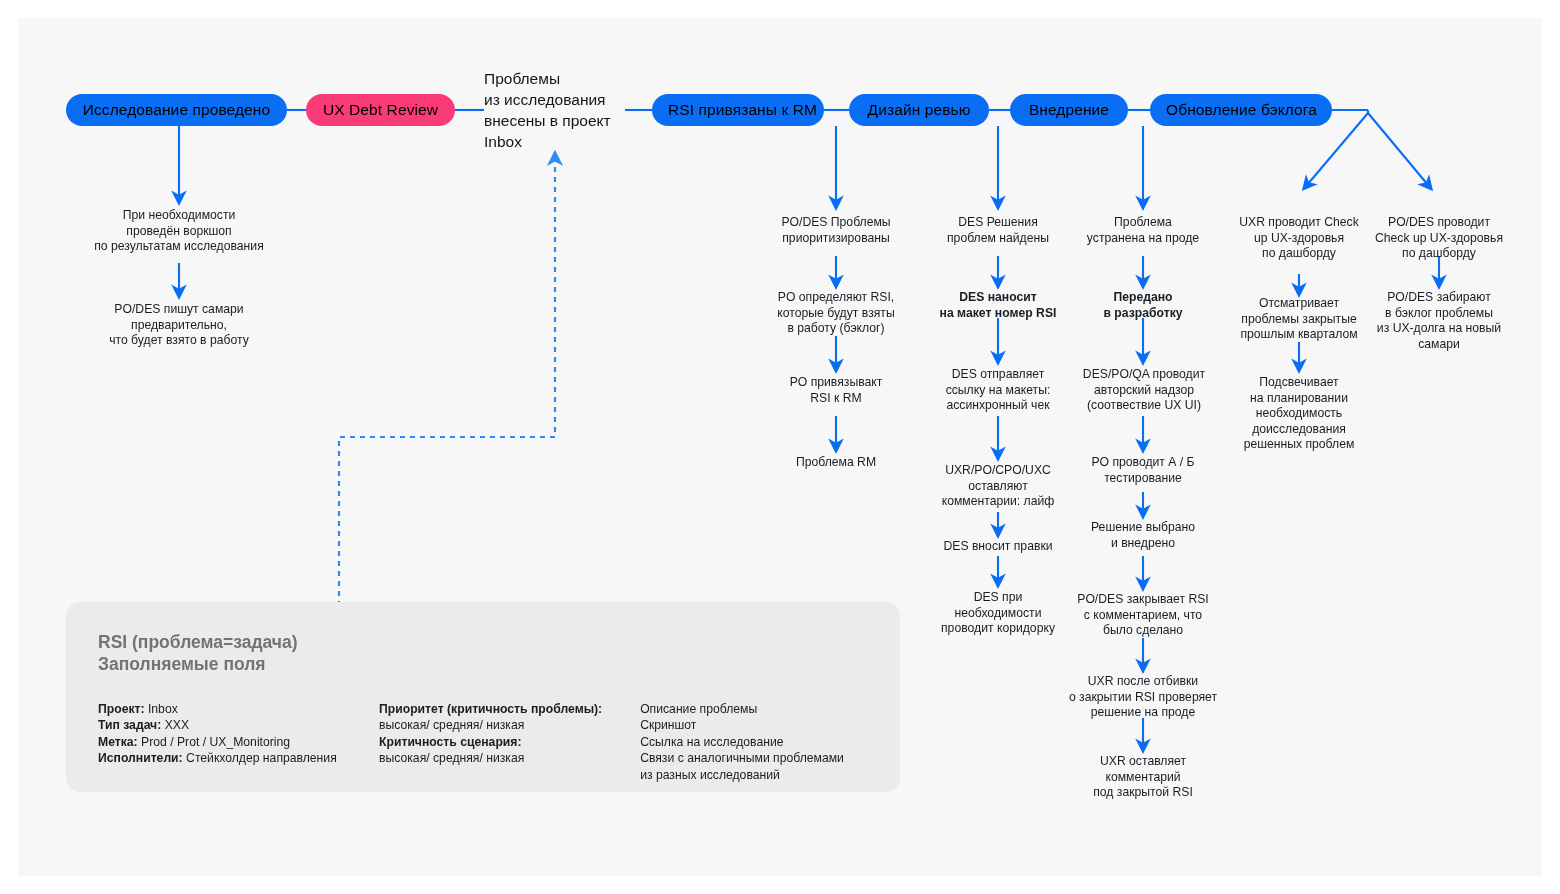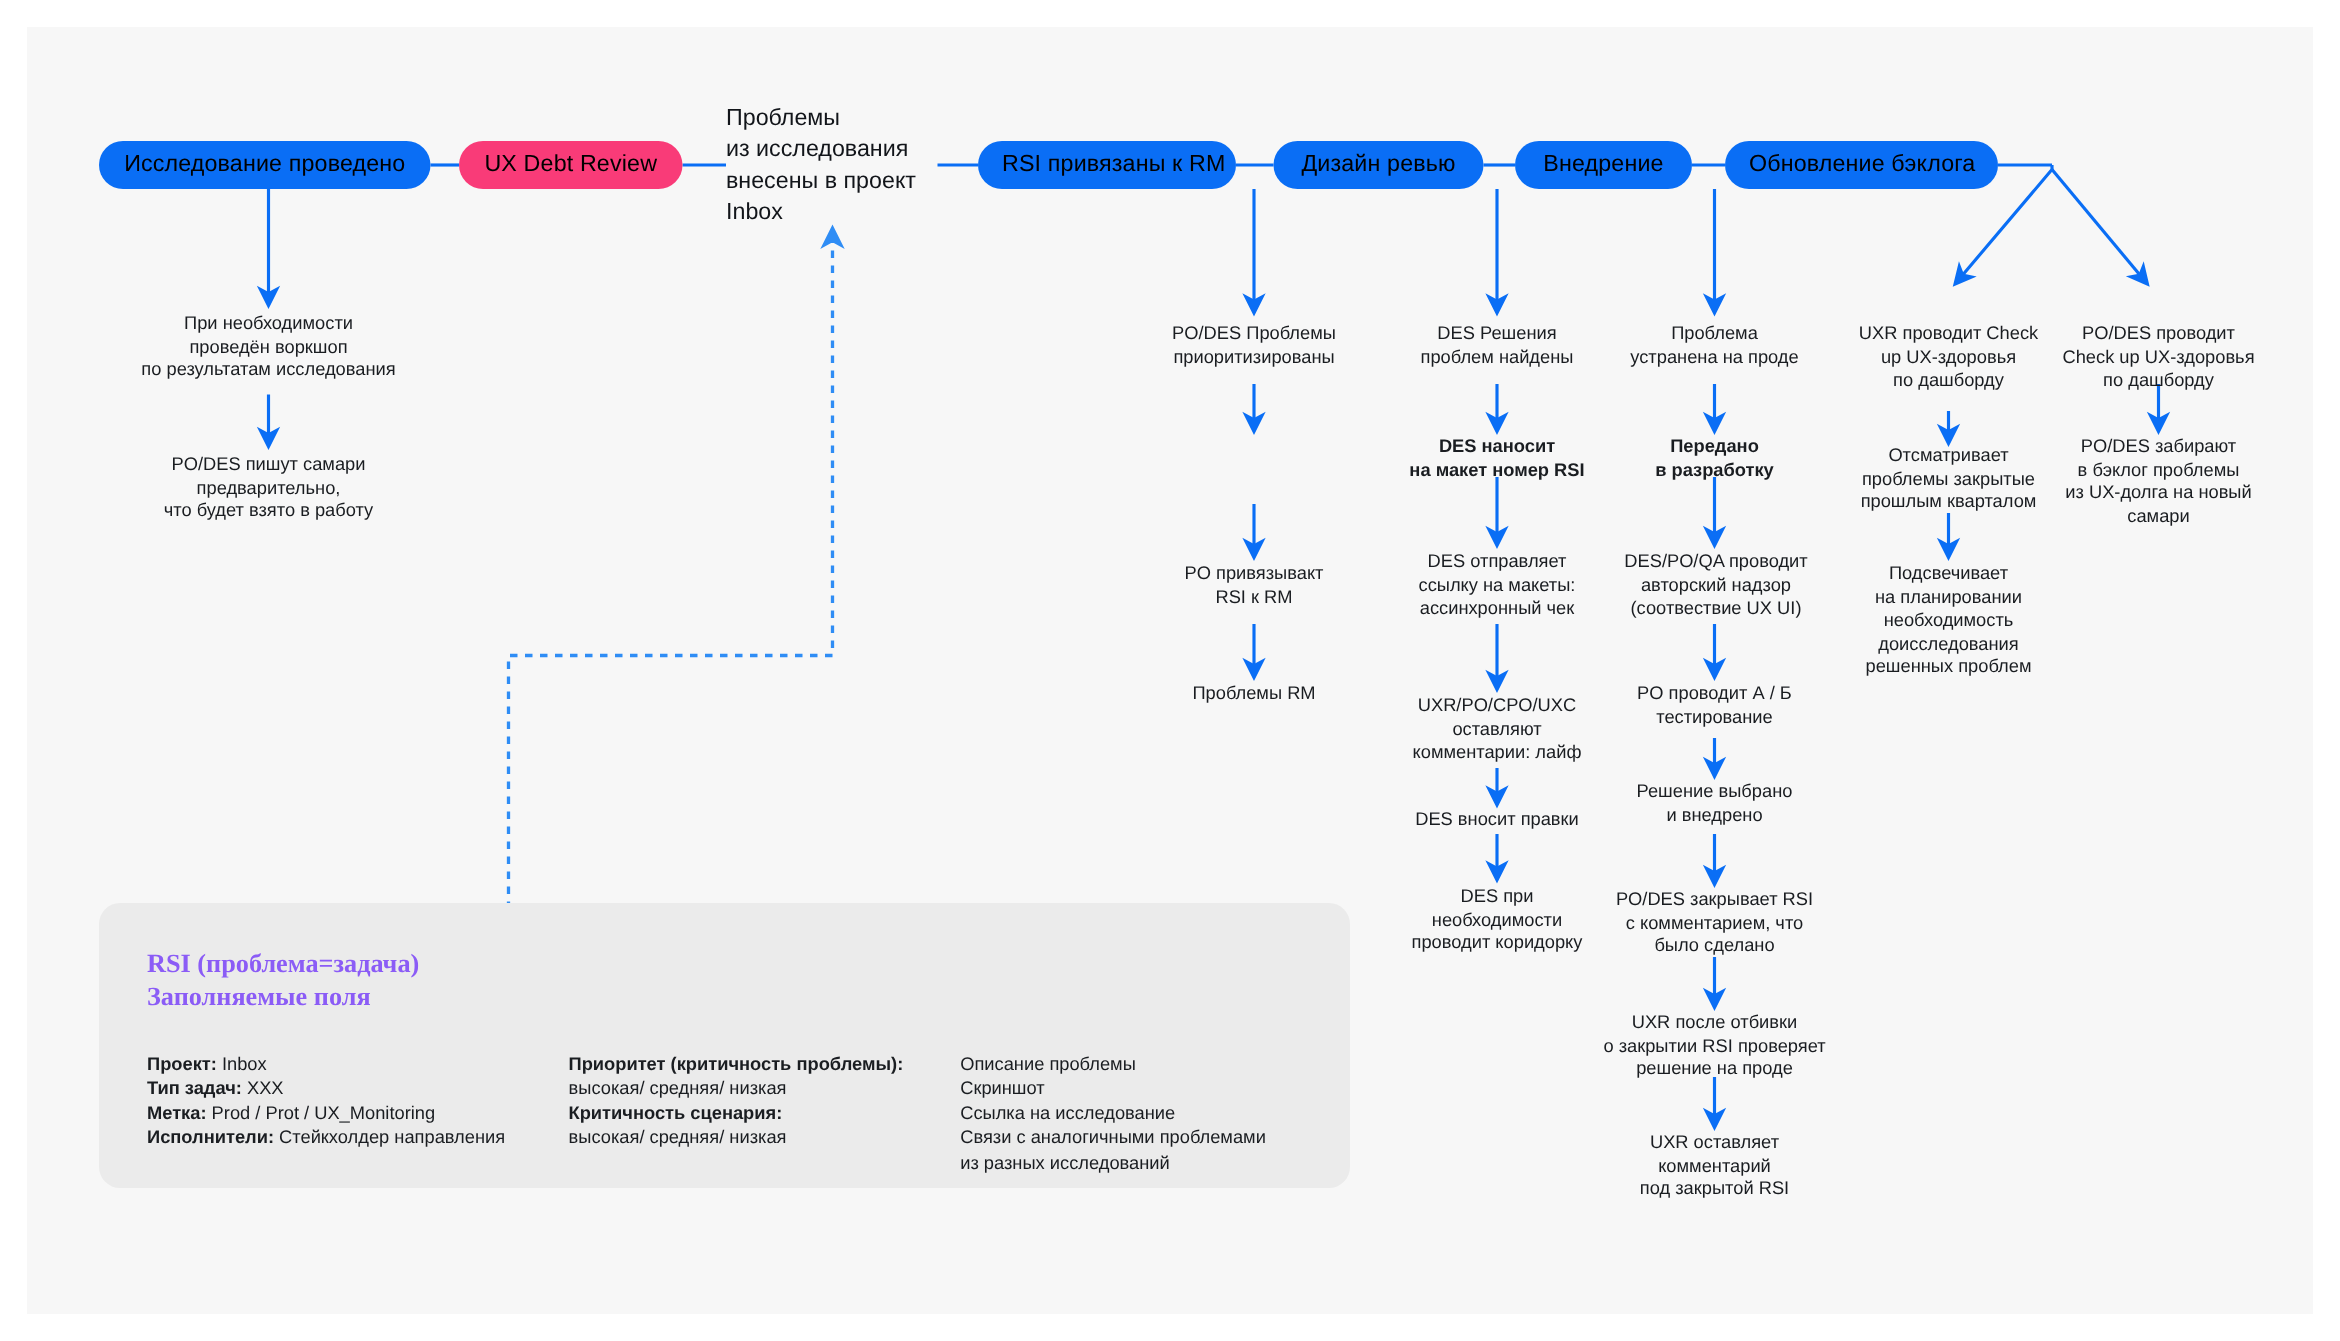--- a/index.html
+++ b/index.html
@@ -68,25 +68,24 @@
     width: 834px;
     height: 190px;
     background: #ebebeb;
     border-radius: 14px;
     box-sizing: border-box;
     padding: 29px 32px 0 32px;
   }
   #infocard .card-title {
     font-size: 17.5px;
     font-weight: bold;
-    color: #8b5cf6;
+    color: #737373;
     line-height: 22px;
     white-space: pre-line;
     margin: 0 0 26px 0;
-    font-family: Liberation Serif, serif;
   }
   .card-cols {
     display: flex;
     align-items: flex-start;
   }
   .card-col { font-size: 12.2px; line-height: 16.4px; color: #1a1d21; }
   .card-col.c1 { width: 296px; }
   .card-col.c2 { width: 275px; }
   .card-col.c3 { width: 240px; }
   .card-col .row { white-space: pre-line; }
@@ -175,23 +174,26 @@
 
   <div class="step" style="left:161px; top:190px; width:230px;">При необходимости
 проведён воркшоп
 по результатам исследования</div>
   <div class="step" style="left:818px; top:197px; width:180px;">PO/DES Проблемы
 приоритизированы</div>
 
   <div class="step" style="left:161px; top:284px; width:230px;">PO/DES пишут самари
 предварительно,
 что будет взято в работу</div>
+  <div class="step" style="left:818px; top:272px; width:180px;">PO определяют RSI,
+которые будут взяты
+в работу (бэклог)</div>
   <div class="step" style="left:818px; top:357px; width:180px;">PO привязывакт
 RSI к RM</div>
-  <div class="step" style="left:818px; top:437px; width:180px;">Проблемы RM</div>
+  <div class="step" style="left:818px; top:437px; width:180px;">Проблема RM</div>
 
   <div class="step" style="left:980px; top:197px; width:165px;">DES Решения
 проблем найдены</div>
   <div class="step" style="left:980px; top:272px; width:165px;font-weight:bold;">DES наносит
 на макет номер RSI</div>
   <div class="step" style="left:980px; top:349px; width:165px;">DES отправляет
 ссылку на макеты:
 ассинхронный чек</div>
   <div class="step" style="left:980px; top:445px; width:165px;">UXR/PO/CPO/UXC
 оставляют

